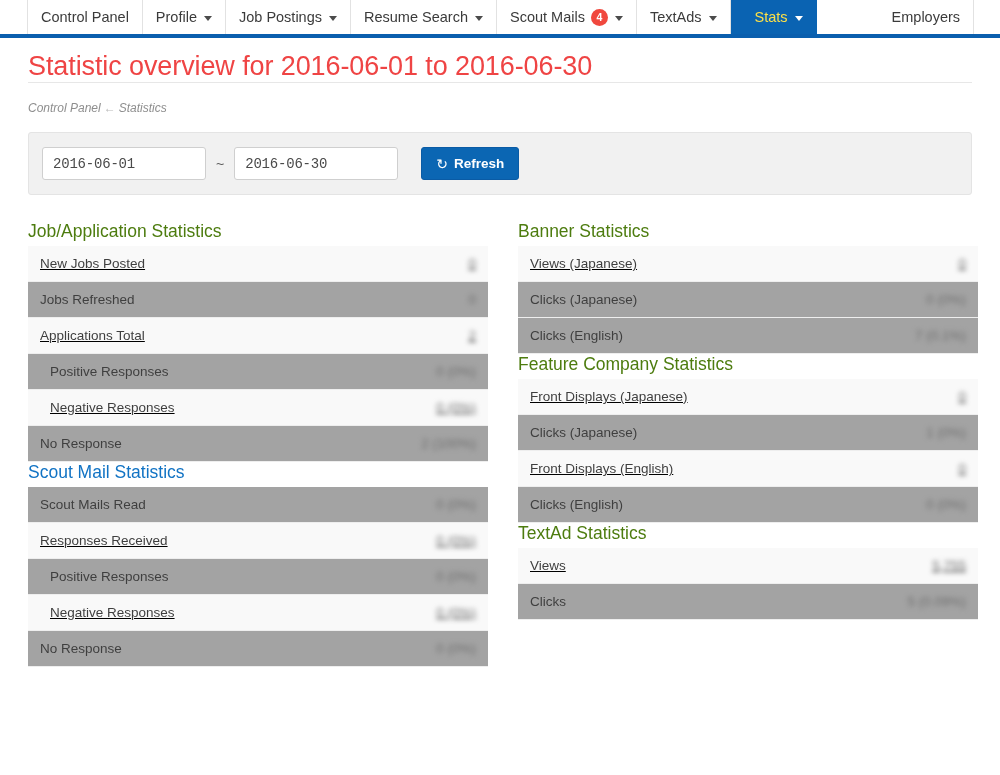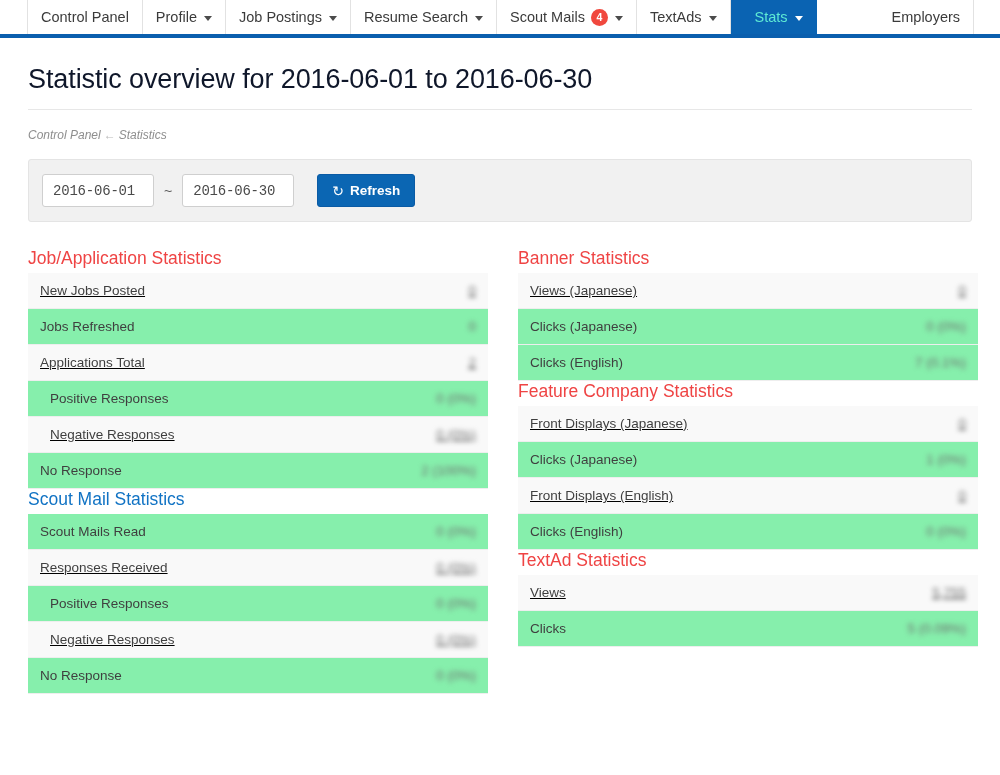--- a/index.html
+++ b/index.html
@@ -30,21 +30,21 @@
     padding: 0 13px;
     color: #3b3b3b;
     border-right: 1px solid #e2e2e2;
     white-space: nowrap;
     cursor: pointer;
     text-decoration: none;
     background: #ffffff;
   }
   .nav-item.active {
     background: #0a63b2;
-    color: #5eead4;
+    color: #fde047;
     border-right: 1px solid #0a63b2;
     padding-left: 24px;
   }
   .nav-item.active .caret { border-top-color: #ffffff; }
   .caret {
     width: 0; height: 0;
     border-left: 4.5px solid transparent;
     border-right: 4.5px solid transparent;
     border-top: 5px solid #4b4b4b;
     display: inline-block;
@@ -64,26 +64,25 @@
     font-weight: bold;
     line-height: 1;
   }
   .nav-gap { width: 62px; background: #ffffff; }
 
   
   .page {
     padding: 0 28px;
   }
   .page-title {
-    margin: 26px 0 0 0;
-    padding-bottom: 14px;
+    margin: 13px 0 0 0;
     border-bottom: 1px solid #e7e7e7;
     font-size: 27px;
     font-weight: normal;
-    color: #0f172a;
+    color: #ef4444;
     letter-spacing: -0.1px;
   }
   .breadcrumb {
     margin-top: 18px;
     font-size: 12px;
     color: #8e8e8e;
     font-style: italic;
   }
   .breadcrumb a { color: #8e8e8e; text-decoration: none; }
   .breadcrumb .sep { margin: 0 3px; color: #b9b9b9; }
@@ -93,21 +92,21 @@
     margin-top: 17px;
     background: #f1f1f1;
     border: 1px solid #e4e4e4;
     border-radius: 3px;
     padding: 14px 13px;
     display: flex;
     align-items: center;
     gap: 0;
   }
   .date-input {
-    width: 112px;
+    width: 164px;
     height: 33px;
     padding: 4px 10px;
     border: 1px solid #cfcfcf;
     border-radius: 3px;
     background: #ffffff;
     color: #4a4a4a;
     font-size: 14px;
     font-family: "Liberation Mono", monospace;
     letter-spacing: -0.2px;
   }
@@ -138,35 +137,35 @@
   .columns {
     display: flex;
     gap: 30px;
     margin-top: 26px;
   }
   .col { width: 460px; flex: 0 0 460px; }
 
   .section-head {
     font-size: 17.5px;
     font-weight: normal;
-    color: #ef4444;
+    color: #4d7c0f;
     margin: 0 0 4px 0;
     padding: 0;
   }
   .section-head.link { color: #1173c4; cursor: pointer; }
   .section-head.spaced { }
 
   table.stats {
     width: 100%;
     border-collapse: collapse;
     font-size: 13.5px;
   }
   table.stats tr { border-bottom: 1px solid #eeeeee; }
   table.stats tr.odd { background: #f9f9f9; text-decoration: underline; }
-  table.stats tr.even { background: #86efac; }
+  table.stats tr.even { background: #a3a3a3; }
   table.stats td {
     padding: 10px 12px;
     color: #3f3f3f;
     vertical-align: middle;
   }
   table.stats td.label { text-align: left; }
   table.stats td.label.indent { padding-left: 22px; }
   table.stats td.value {
     text-align: right;
     color: #8b8b8b;

